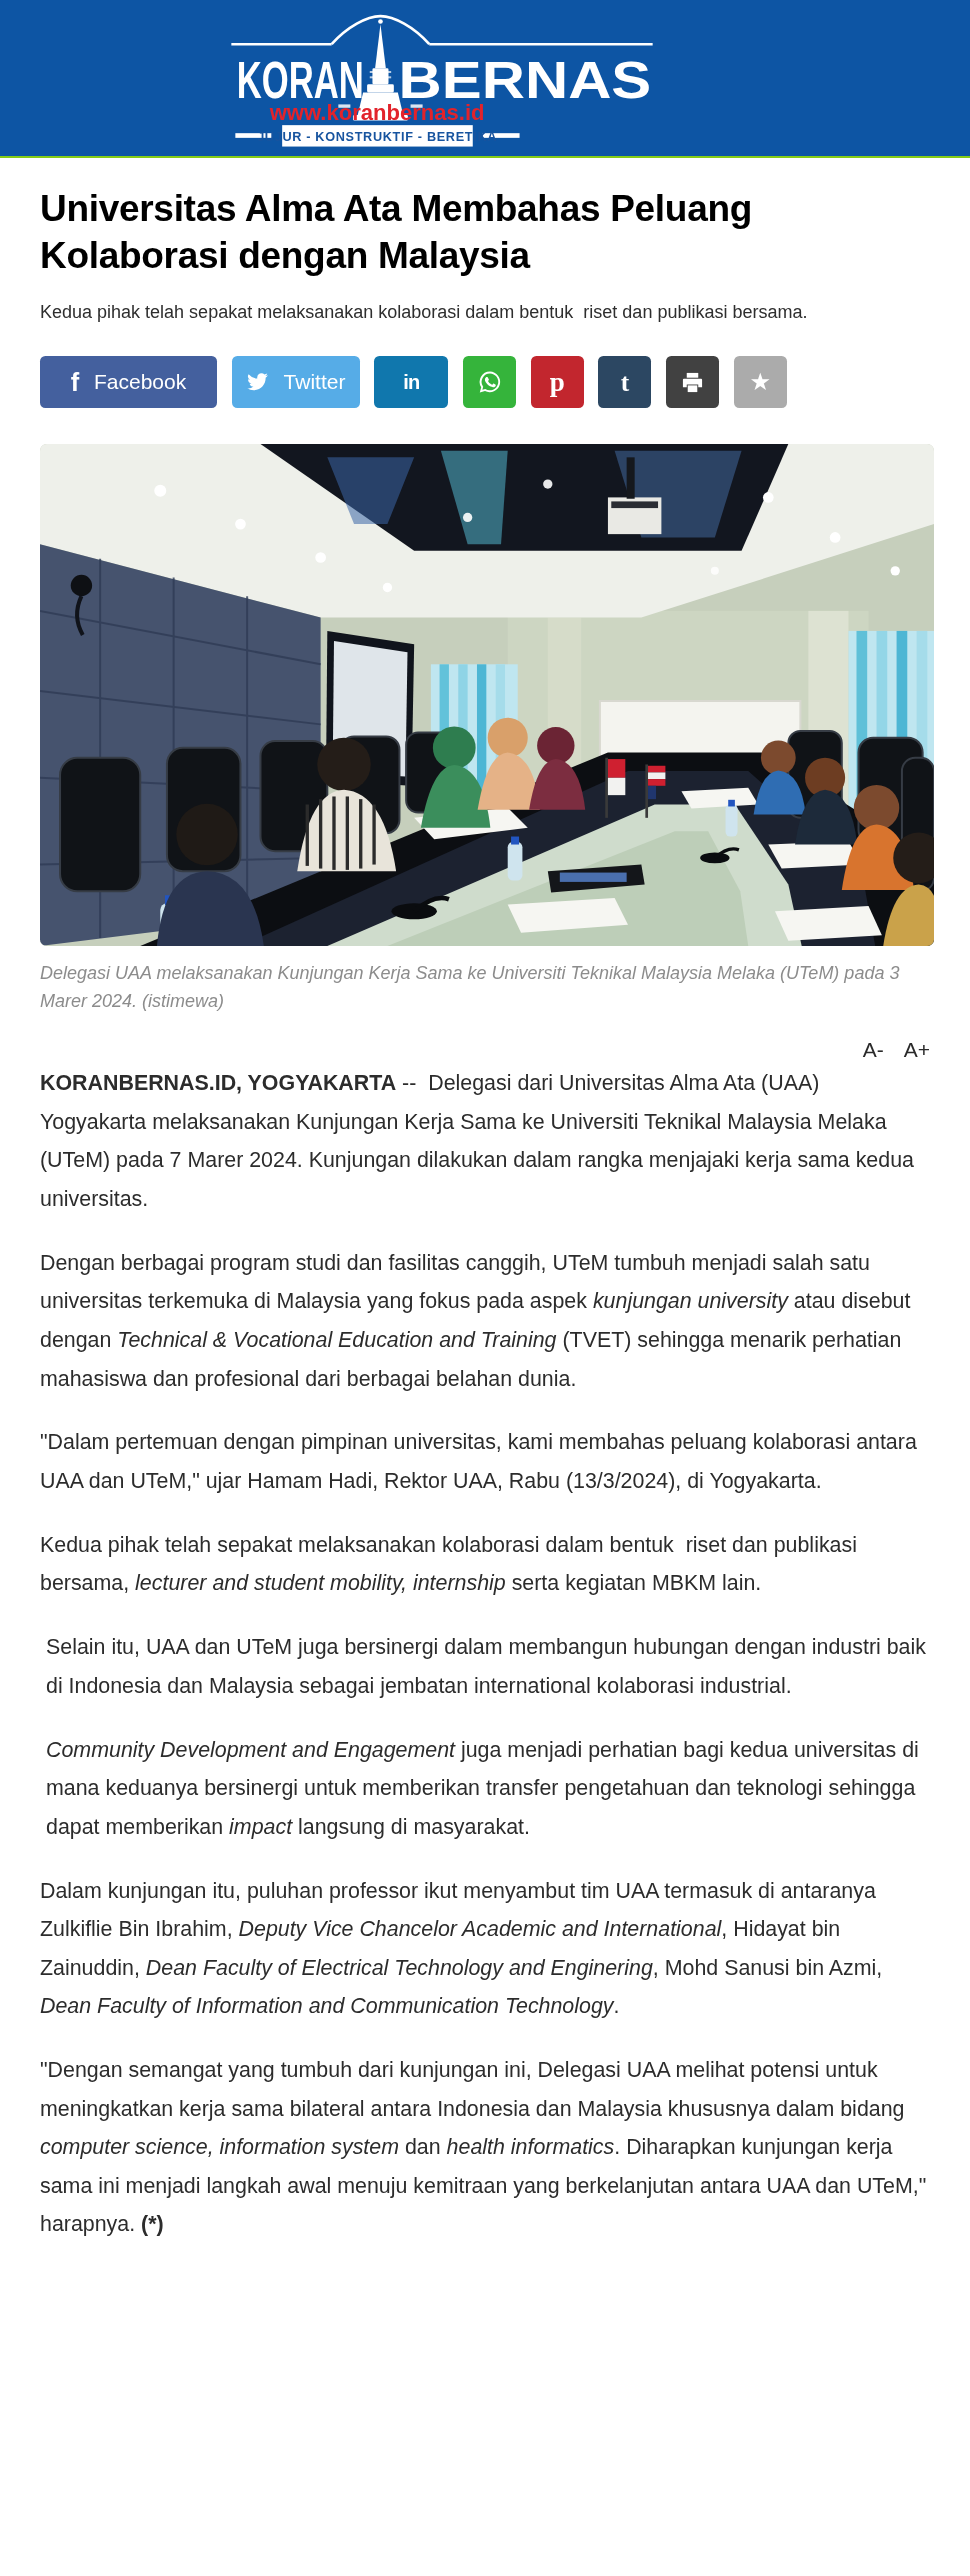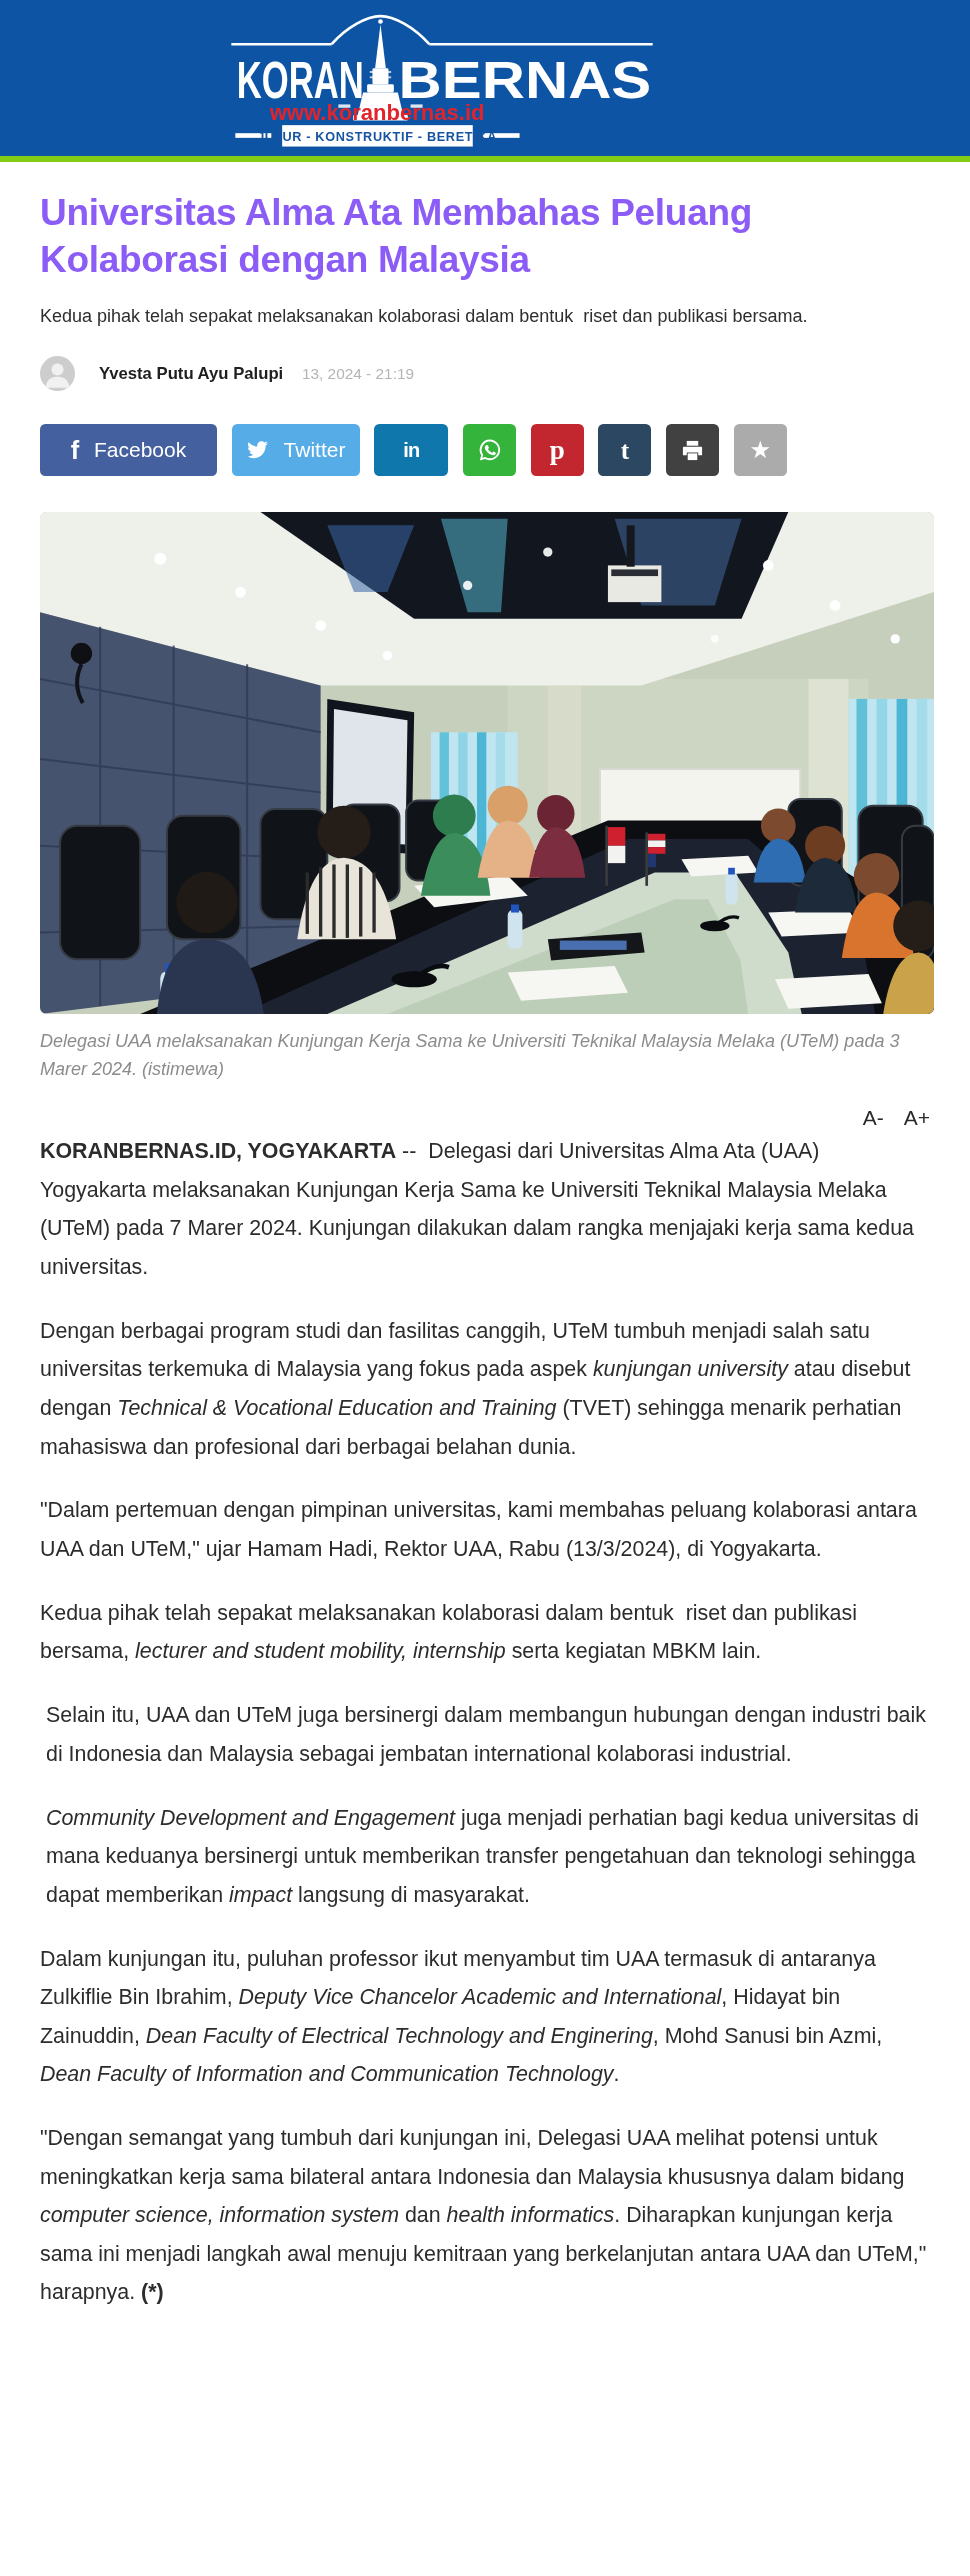--- a/index.html
+++ b/index.html
@@ -1,26 +1,26 @@
 <!DOCTYPE html>
 <html style="font-size:10.7px"><head>
 <meta charset="utf-8">
 <style>
   html,body{margin:0;padding:0;background:#ffffff;}
   body{width:970px;font-family:"Liberation Sans",sans-serif;color:#2d2d2d;}
 
   
-  .site-header{height:156px;background:#0d55a4;border-bottom:6px solid #84cc16;
+  .site-header{height:156px;background:#0d55a4;border-bottom:2px solid #84cc16;
     display:flex;align-items:center;justify-content:center;overflow:hidden;}
   .logo-wrap{transform:translateX(-41px);cursor:pointer;}
 
   
   .content{padding:0 40px;width:890px;}
 
-  .article-title{font-size:37px;line-height:1.26;font-weight:700;color:#8b5cf6;
+  .article-title{font-size:37px;line-height:1.26;font-weight:700;color:#000000;
     letter-spacing:-0.3px;margin:28px 0 0 0;}
   .article-subtitle{font-size:18px;color:#2e2e2e;margin:23px 0 0 0;white-space:pre-wrap;}
 
   
   .author-row{display:flex;align-items:center;margin-top:29px;}
   .avatar{width:35px;height:35px;flex:0 0 35px;}
   .author-name{font-size:16.7px;font-weight:700;color:#1f1f1f;margin-left:24px;cursor:pointer;}
   .pub-date{font-size:15.4px;color:#b5b5b5;margin-left:18.7px;}
 
   
@@ -91,29 +91,20 @@
     </svg>
   </div>
 </header>
 
 <main class="content">
 
   <h1 class="article-title">Universitas Alma Ata Membahas Peluang Kolaborasi dengan Malaysia</h1>
 
   <p class="article-subtitle">Kedua pihak telah sepakat melaksanakan kolaborasi dalam bentuk  riset dan publikasi bersama.</p>
 
-  <div class="author-row">
-    <svg class="avatar" viewBox="0 0 52 52">
-      <circle cx="26" cy="26" r="26" fill="#cdcdcd"></circle>
-      <circle cx="26" cy="20" r="9" fill="#f1f1f1"></circle>
-      <path d="M8 47 C10 34, 18 31, 26 31 C34 31, 42 34, 44 47 Z" fill="#f1f1f1"></path>
-    </svg>
-    <span class="author-name">Yvesta Putu Ayu Palupi</span>
-    <span class="pub-date">13, 2024 - 21:19</span>
-  </div>
 
   <div class="share-row" id="share-row">
       <button class="share-btn" style="background: rgb(68, 96, 158); width: 177px;">
         <span><span class="gf">f</span></span>
         <span class="lbl">Facebook</span>
       </button>
       <button class="share-btn" style="background: rgb(86, 172, 231); width: 128px;">
         <span>
           <svg width="23" height="18.7" viewBox="0 0 24 20" fill="#fff">
             <path d="M23 2.4c-.8.4-1.7.7-2.6.8A4.6 4.6 0 0 0 22.4.6c-.9.5-1.9.9-2.9 1.1A4.5 4.5 0 0 0 11.7 5c0 .4 0 .7.1 1A12.8 12.8 0 0 1 2.5 1.3 4.5 4.5 0 0 0 3.9 7.3c-.7 0-1.4-.2-2-.5v.1c0 2.2 1.5 4 3.6 4.4a4.6 4.6 0 0 1-2 .1 4.5 4.5 0 0 0 4.2 3.1A9.1 9.1 0 0 1 1 16.4a12.7 12.7 0 0 0 6.9 2c8.3 0 12.8-6.9 12.8-12.8v-.6c.9-.6 1.6-1.4 2.3-2.3z"></path>

